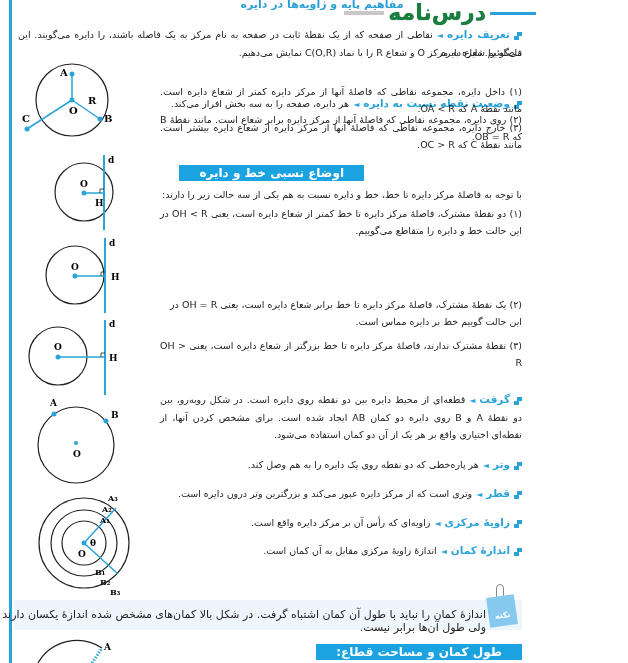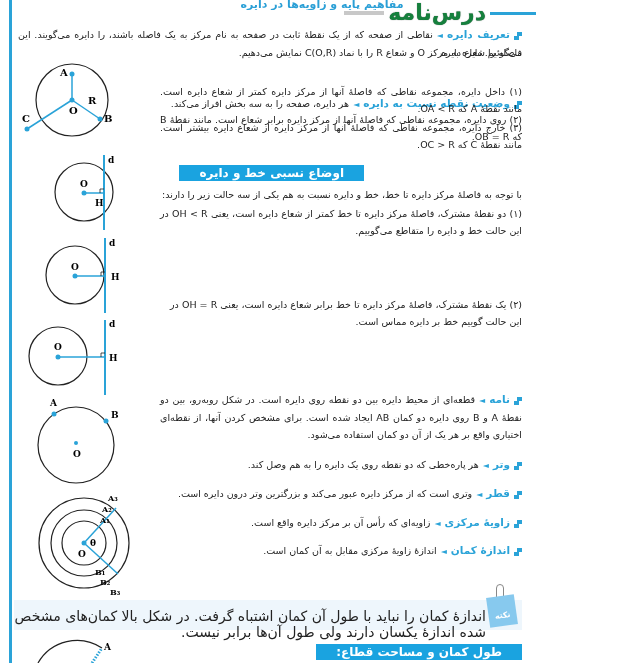--- a/index.html
+++ b/index.html
@@ -18,21 +18,21 @@
   .subhead { position:absolute; left:18px; top:14px; font-size:9.5px; font-weight:bold; direction:rtl; color:#222; }
   .para { position:absolute; right:22px; font-size:9.5px; line-height:17px; direction:rtl; text-align:justify; }
   .bullet { display:inline-block; width:8px; height:8px; position:relative; vertical-align:middle; margin-left:4px; }
   .bullet::before { content:""; position:absolute; right:0; top:0; width:5px; height:4px; background:#2aa3d8; }
   .bullet::after { content:""; position:absolute; left:0; bottom:0; width:5px; height:4px; background:#2aa3d8; }
   .term { color:#2aa3d8; font-weight:bold; font-size:10.5px; }
   .arrow { color:#2aa3d8; font-size:8px; margin:0 4px; }
   .section-head { position:absolute; background:#1aa3e0; color:#fff; font-weight:bold; font-size:12px;
                   padding:1px 20px; direction:rtl; }
   .note-box { position:absolute; left:14px; right:22px; top:600px; height:30px; background:#eef6fc; }
-  .note-text { position:absolute; right:58px; top:608px; font-size:14px; direction:rtl; }
+  .note-text { position:absolute; right:58px; top:608px; font-size:11px; direction:rtl; }
   .note-tag { position:absolute; right:28px; top:596px; width:28px; height:30px; background:#87c9ee; transform:rotate(-8deg); }
   .note-tag span { position:absolute; bottom:6px; left:0; right:0; text-align:center; color:#fff; font-size:8px; font-weight:bold; }
   .clip-icon { position:absolute; right:40px; top:584px; width:6px; height:16px; border:1.5px solid #888; border-radius:4px; }
   svg text { font-family:"DejaVu Serif", serif; font-weight:bold; }
 </style>
 </head>
 <body>
 
 <div class="page">
   <div class="left-rule"></div>
@@ -71,20 +71,21 @@
     <text x="51" y="56" font-size="10">O</text>
     <text x="70" y="46" font-size="10">R</text>
     <text x="86" y="64" font-size="10">B</text>
     <text x="4" y="64" font-size="10">C</text>
   </svg>
 
   <div class="section-head" style="right:180px; top:165px;">اوضاع نسبی خط و دایره</div>
   <div class="para" style="top:186px; left:160px;">با توجه به فاصلهٔ مرکز دایره تا خط، خط و دایره نسبت به هم یکی از سه حالت زیر را دارند:</div>
   <div class="para" style="top:205px; left:160px;">(۱) دو نقطهٔ مشترک، فاصلهٔ مرکز دایره تا خط کمتر از شعاع دایره است، یعنی OH &lt; R در این حالت خط و دایره را متقاطع می‌گوییم.</div>
   <div class="para" style="top:276px; left:170px;margin-top:20px;">(۲) یک نقطهٔ مشترک، فاصلهٔ مرکز دایره تا خط برابر شعاع دایره است، یعنی OH = R در این حالت گوییم خط بر دایره مماس است.</div>
+  <div class="para" style="top:337px; left:160px;">(۳) نقطهٔ مشترک ندارند، فاصلهٔ مرکز دایره تا خط بزرگتر از شعاع دایره است، یعنی OH &gt; R</div>
 
   <svg style="position:absolute; left:20px; top:150px;" width="130" height="245">
 
     <circle cx="64" cy="42" r="29" fill="none" stroke="#222" stroke-width="1.2"></circle>
     <line x1="84" y1="5" x2="84" y2="80" stroke="#2aa3d8" stroke-width="2"></line>
     <line x1="64" y1="43" x2="84" y2="43" stroke="#2aa3d8" stroke-width="1.5"></line>
     <circle cx="64" cy="43" r="2.5" fill="#2aa3d8"></circle>
     <path d="M80 43 L80 39 L84 39" fill="none" stroke="#222" stroke-width="0.8"></path>
     <text x="88" y="13" font-size="9">d</text>
     <text x="60" y="37" font-size="9">O</text>
@@ -103,21 +104,21 @@
     <line x1="85" y1="170" x2="85" y2="245" stroke="#2aa3d8" stroke-width="2"></line>
     <line x1="38" y1="207" x2="85" y2="207" stroke="#2aa3d8" stroke-width="1.5"></line>
     <circle cx="38" cy="207" r="2.5" fill="#2aa3d8"></circle>
     <path d="M81 207 L81 203 L85 203" fill="none" stroke="#222" stroke-width="0.8"></path>
     <text x="89" y="177" font-size="9">d</text>
     <text x="34" y="200" font-size="9">O</text>
     <text x="89" y="211" font-size="9">H</text>
   </svg>
 
   <div class="para" style="top:391px; left:160px;">
-    <span class="bullet"></span><span class="term">نامه</span><span class="arrow">◄</span><span>قطعه‌ای از محیط دایره بین دو نقطه روی دایره است. در شکل روبه‌رو، بین دو نقطهٔ A و B روی دایره دو کمان AB ایجاد شده است. برای مشخص کردن آنها، از نقطه‌ای اختیاری واقع بر هر یک از آن دو کمان استفاده می‌شود.</span>
+    <span class="bullet"></span><span class="term">گرفت</span><span class="arrow">◄</span><span>قطعه‌ای از محیط دایره بین دو نقطه روی دایره است. در شکل روبه‌رو، بین دو نقطهٔ A و B روی دایره دو کمان AB ایجاد شده است. برای مشخص کردن آنها، از نقطه‌ای اختیاری واقع بر هر یک از آن دو کمان استفاده می‌شود.</span>
   </div>
   <div class="para" style="top:456px; left:160px;">
     <span class="bullet"></span><span class="term">وتر</span><span class="arrow">◄</span><span>هر پاره‌خطی که دو نقطه روی یک دایره را به هم وصل کند.</span>
   </div>
   <div class="para" style="top:485px; left:160px;">
     <span class="bullet"></span><span class="term">قطر</span><span class="arrow">◄</span><span>وتری است که از مرکز دایره عبور می‌کند و بزرگترین وتر درون دایره است.</span>
   </div>
   <div class="para" style="top:514px; left:160px;">
     <span class="bullet"></span><span class="term">زاویهٔ مرکزی</span><span class="arrow">◄</span><span>زاویه‌ای که رأس آن بر مرکز دایره واقع است.</span>
   </div>

